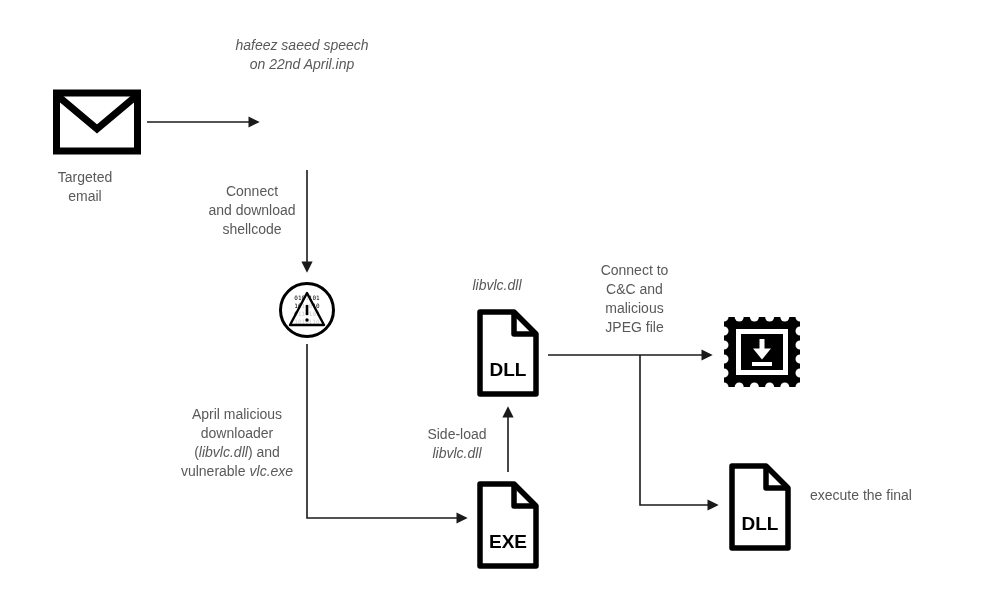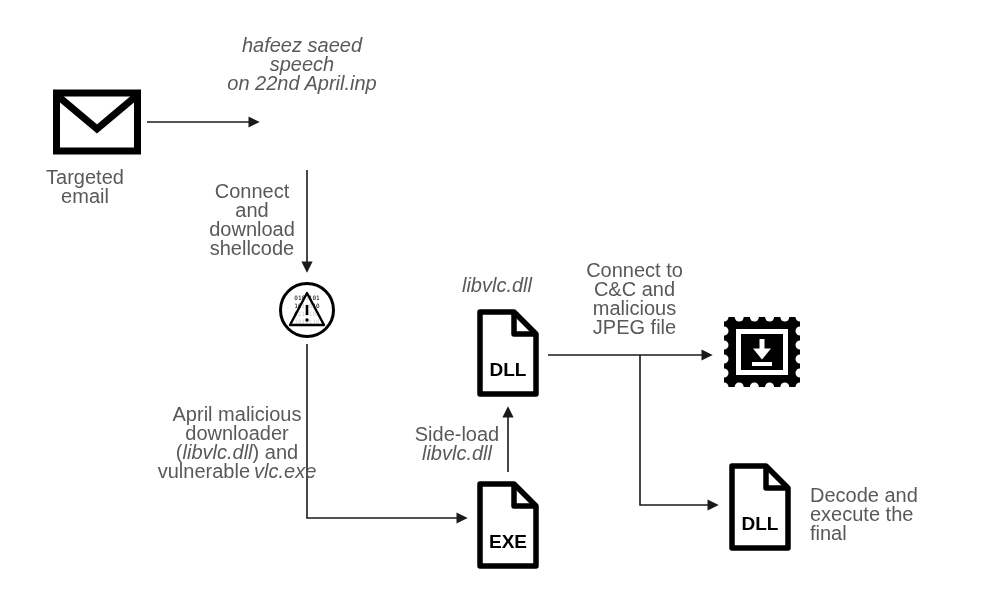--- a/index.html
+++ b/index.html
@@ -1,20 +1,20 @@
 <!DOCTYPE html>
 <html><head>
 <meta charset="utf-8">
 <style>
   html,body{margin:0;padding:0;background:#fff;}
   .canvas{
     position:relative;width:1000px;height:599px;background:#ffffff;
     font-family:"Liberation Sans",sans-serif;color:#595959;overflow:hidden;
   }
-  .label{position:absolute;font-size:20px;line-height:19px;}
+  .label{position:absolute;font-size:14px;line-height:19px;}
   .center{text-align:center;}
   .left{text-align:left;}
   .italic{font-style:italic;}
   .node{position:absolute;}
   svg{display:block;}
   .badge{font-family:"Liberation Sans",sans-serif;font-weight:700;}
   .bin{font-family:"DejaVu Sans Mono",monospace;}
   .connectors{position:absolute;left:0;top:0;pointer-events:none;}
 </style>
 </head>
@@ -146,17 +146,16 @@
 
   <div class="node" style="left:726px;top:462px;">
     <svg width="68" height="90" viewBox="0 0 68 90">
       <path d="M6,4 H40 L62,26 V86 H6 Z" fill="#fff" stroke="#000" stroke-width="5.5" stroke-linejoin="round"></path>
       <path d="M40,4 V26 H62" fill="none" stroke="#000" stroke-width="5.5" stroke-linejoin="round"></path>
       <text class="badge" x="34" y="68" font-size="19" text-anchor="middle" fill="#000">DLL</text>
     </svg>
   </div>
 
   <div class="label left" style="left:810px;top:486px;width:145px;">
-    <div>Decode and</div>
     <div>execute the final</div>
   </div>
 
 </div>
 
 </body></html>

